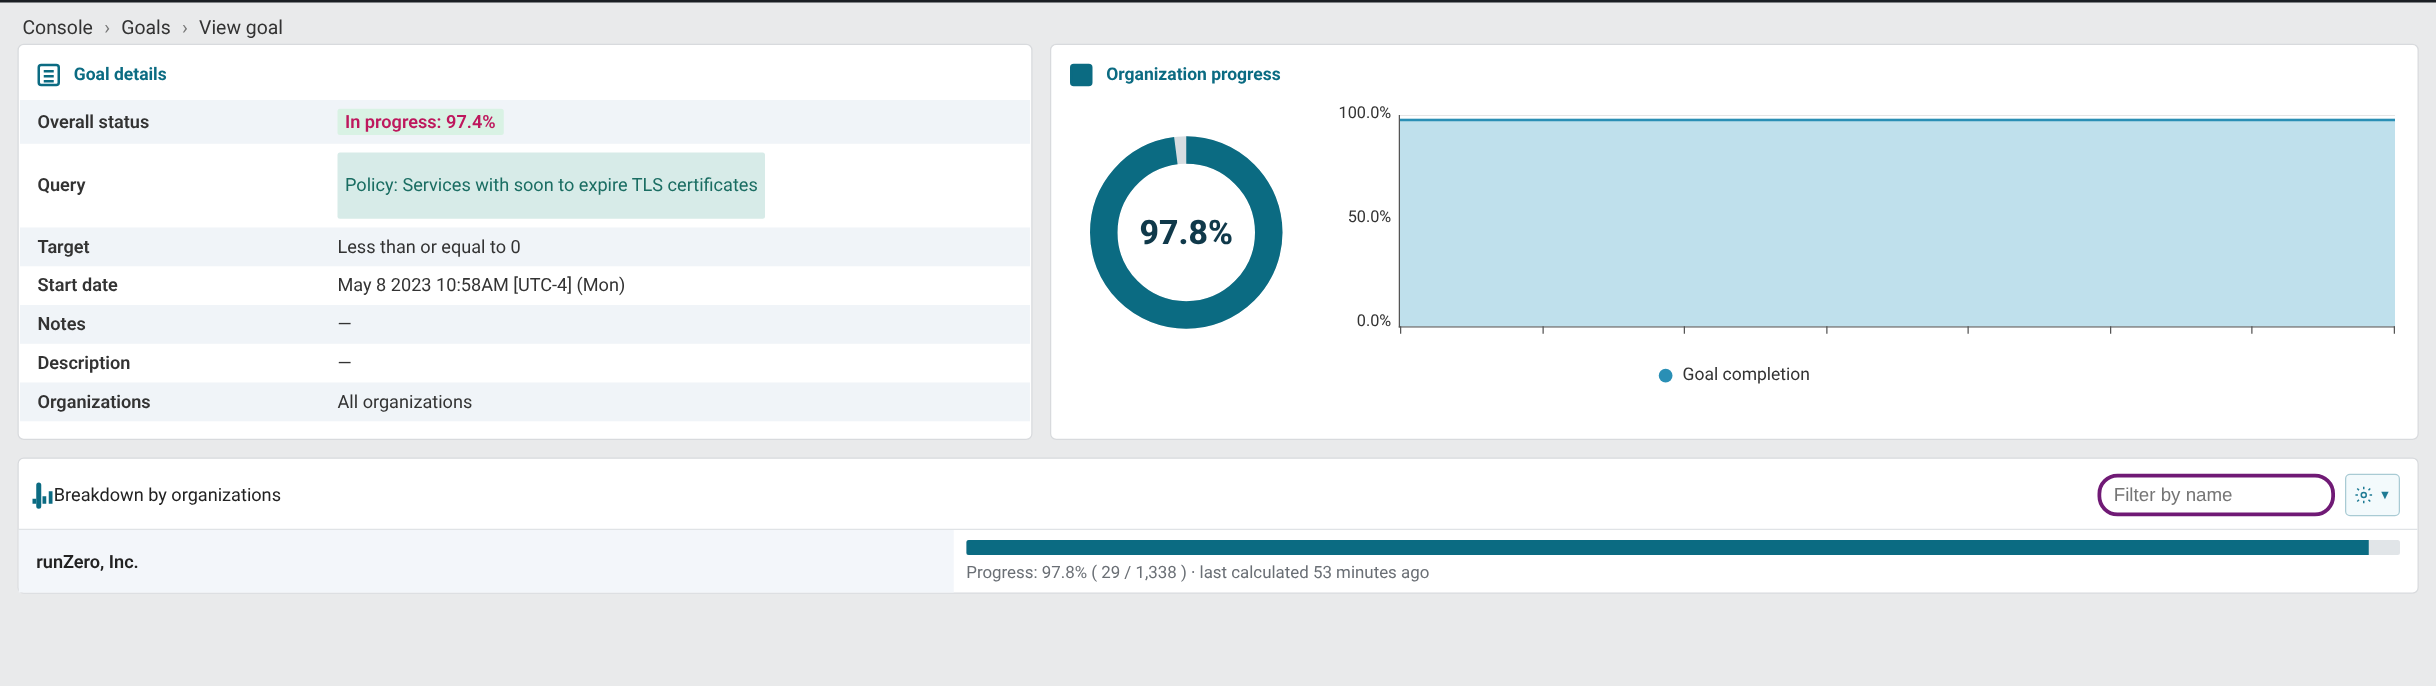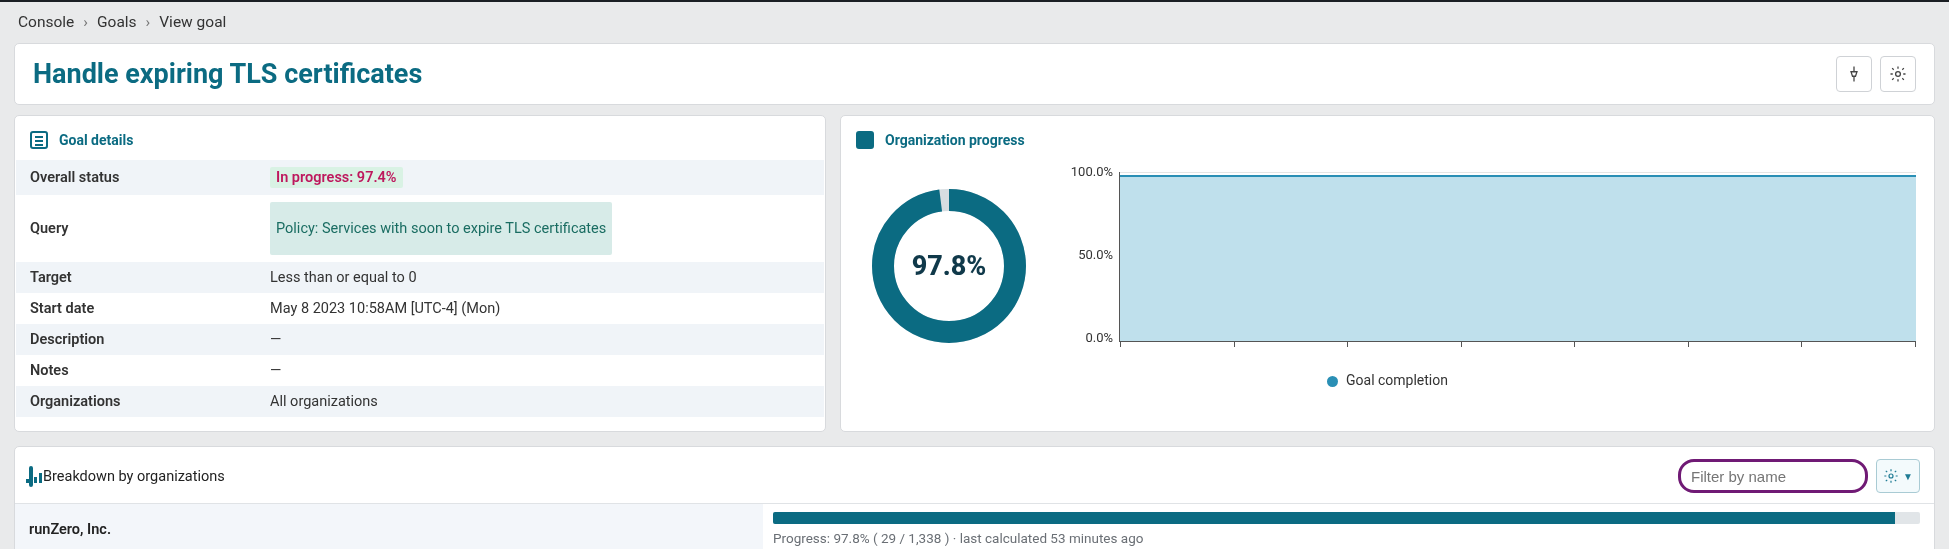--- a/index.html
+++ b/index.html
@@ -172,36 +172,20 @@
 <div class="page">
 
   <div class="breadcrumbs">
     <a href="#">Console</a>
     <span class="sep">›</span>
     <a href="#">Goals</a>
     <span class="sep">›</span>
     <span>View goal</span>
   </div>
 
-  <div class="title-card">
-    <h1>Handle expiring TLS certificates</h1>
-    <div class="title-actions">
-      <div class="icon-btn">
-        <svg viewBox="0 0 24 24">
-            <path d="M12 2 L12 9 M8 9 L16 9 L14 15 L10 15 Z M12 15 L12 22"></path>
-          </svg>
-      </div>
-      <div class="icon-btn">
-        <svg viewBox="0 0 24 24">
-            <circle cx="12" cy="12" r="3.2"></circle>
-            <path d="M12 2v3M12 19v3M4.2 4.2l2.1 2.1M17.7 17.7l2.1 2.1M2 12h3M19 12h3M4.2 19.8l2.1-2.1M17.7 6.3l2.1-2.1"></path>
-          </svg>
-      </div>
-    </div>
-  </div>
 
   <div class="panels-row">
 
     <div class="panel panel-left">
       <div class="panel-header">
         <span class="ph-icon">
           <span class="sq-icon"><span class="bars"><span></span></span></span>
         </span>
         <span class="ph-title">Goal details</span>
       </div>
@@ -217,25 +201,25 @@
         </tr>
         <tr>
           <td class="k">Target</td>
           <td class="v">Less than or equal to 0</td>
         </tr>
         <tr>
           <td class="k">Start date</td>
           <td class="v">May 8 2023 10:58AM [UTC-4] (Mon)</td>
         </tr>
         <tr>
+          <td class="k">Notes</td>
+          <td class="v">—</td>
+        </tr>
+        <tr>
           <td class="k">Description</td>
-          <td class="v">—</td>
-        </tr>
-        <tr>
-          <td class="k">Notes</td>
           <td class="v">—</td>
         </tr>
         <tr>
           <td class="k">Organizations</td>
           <td class="v">All organizations</td>
         </tr>
       </tbody>
         </table>
     </div>
 

